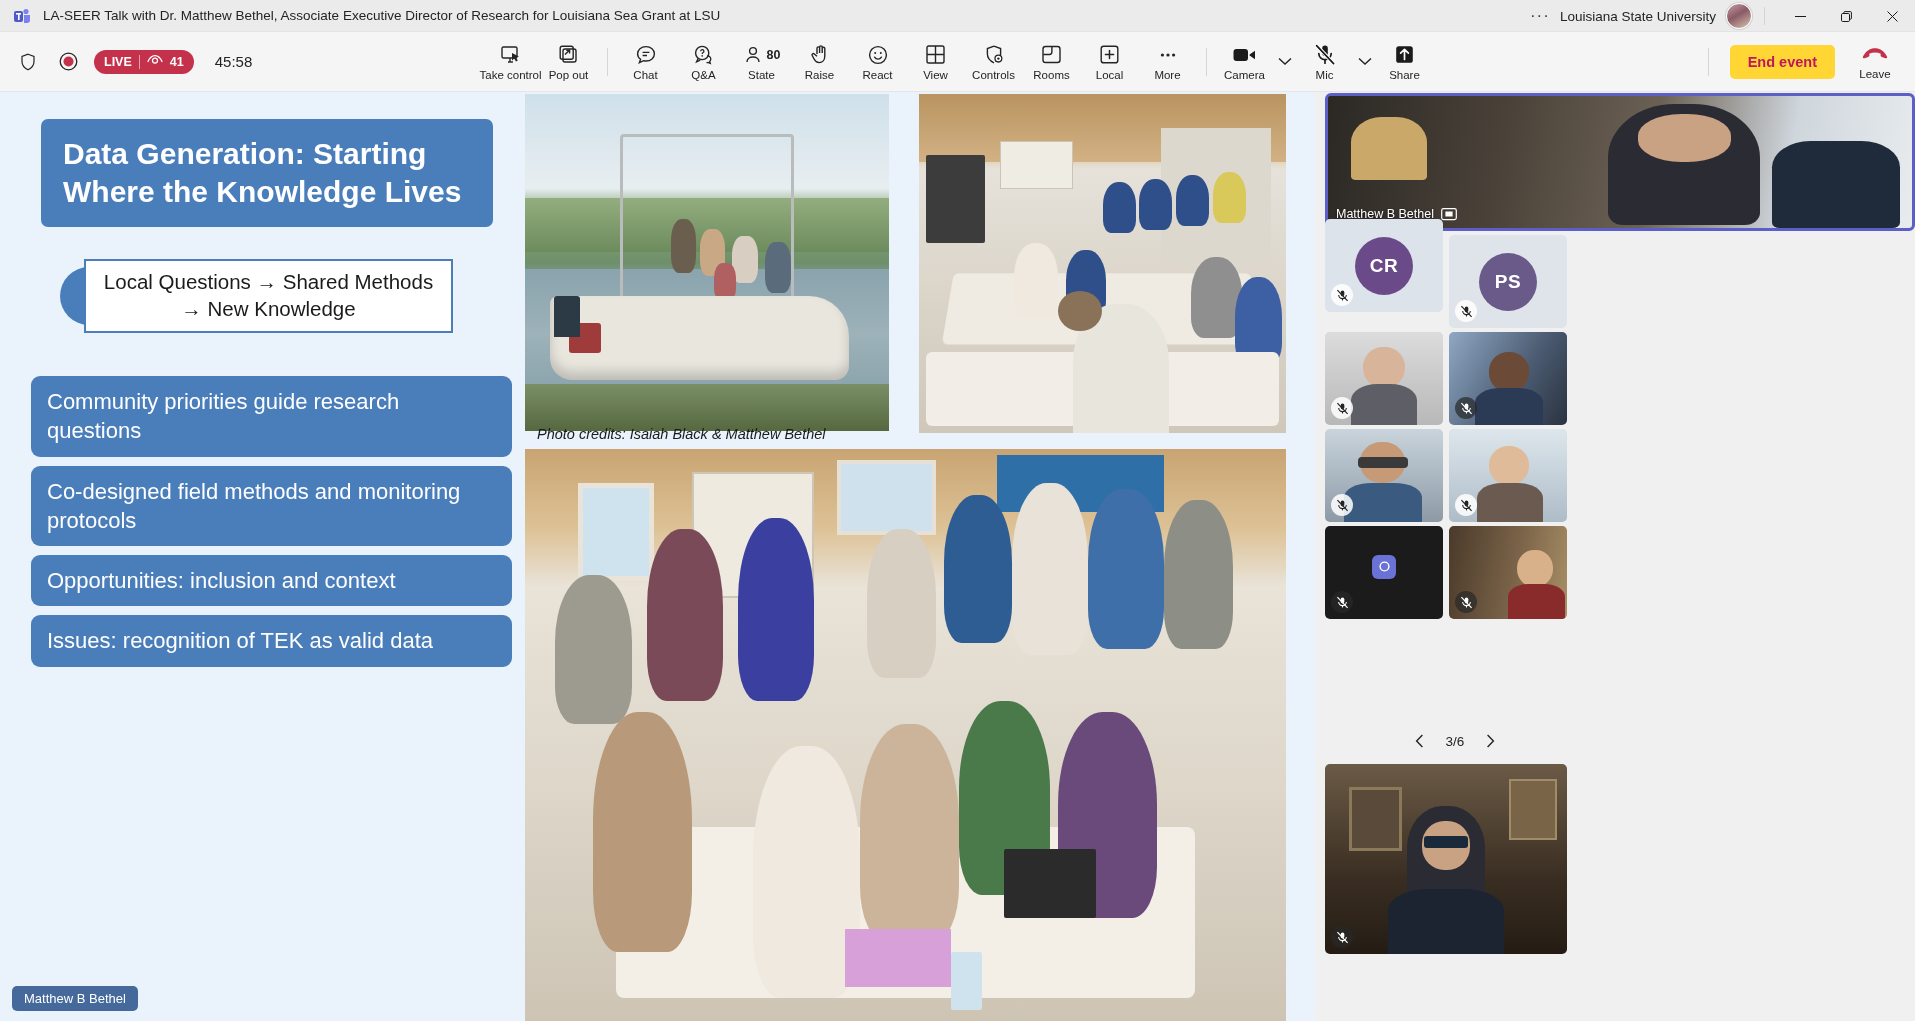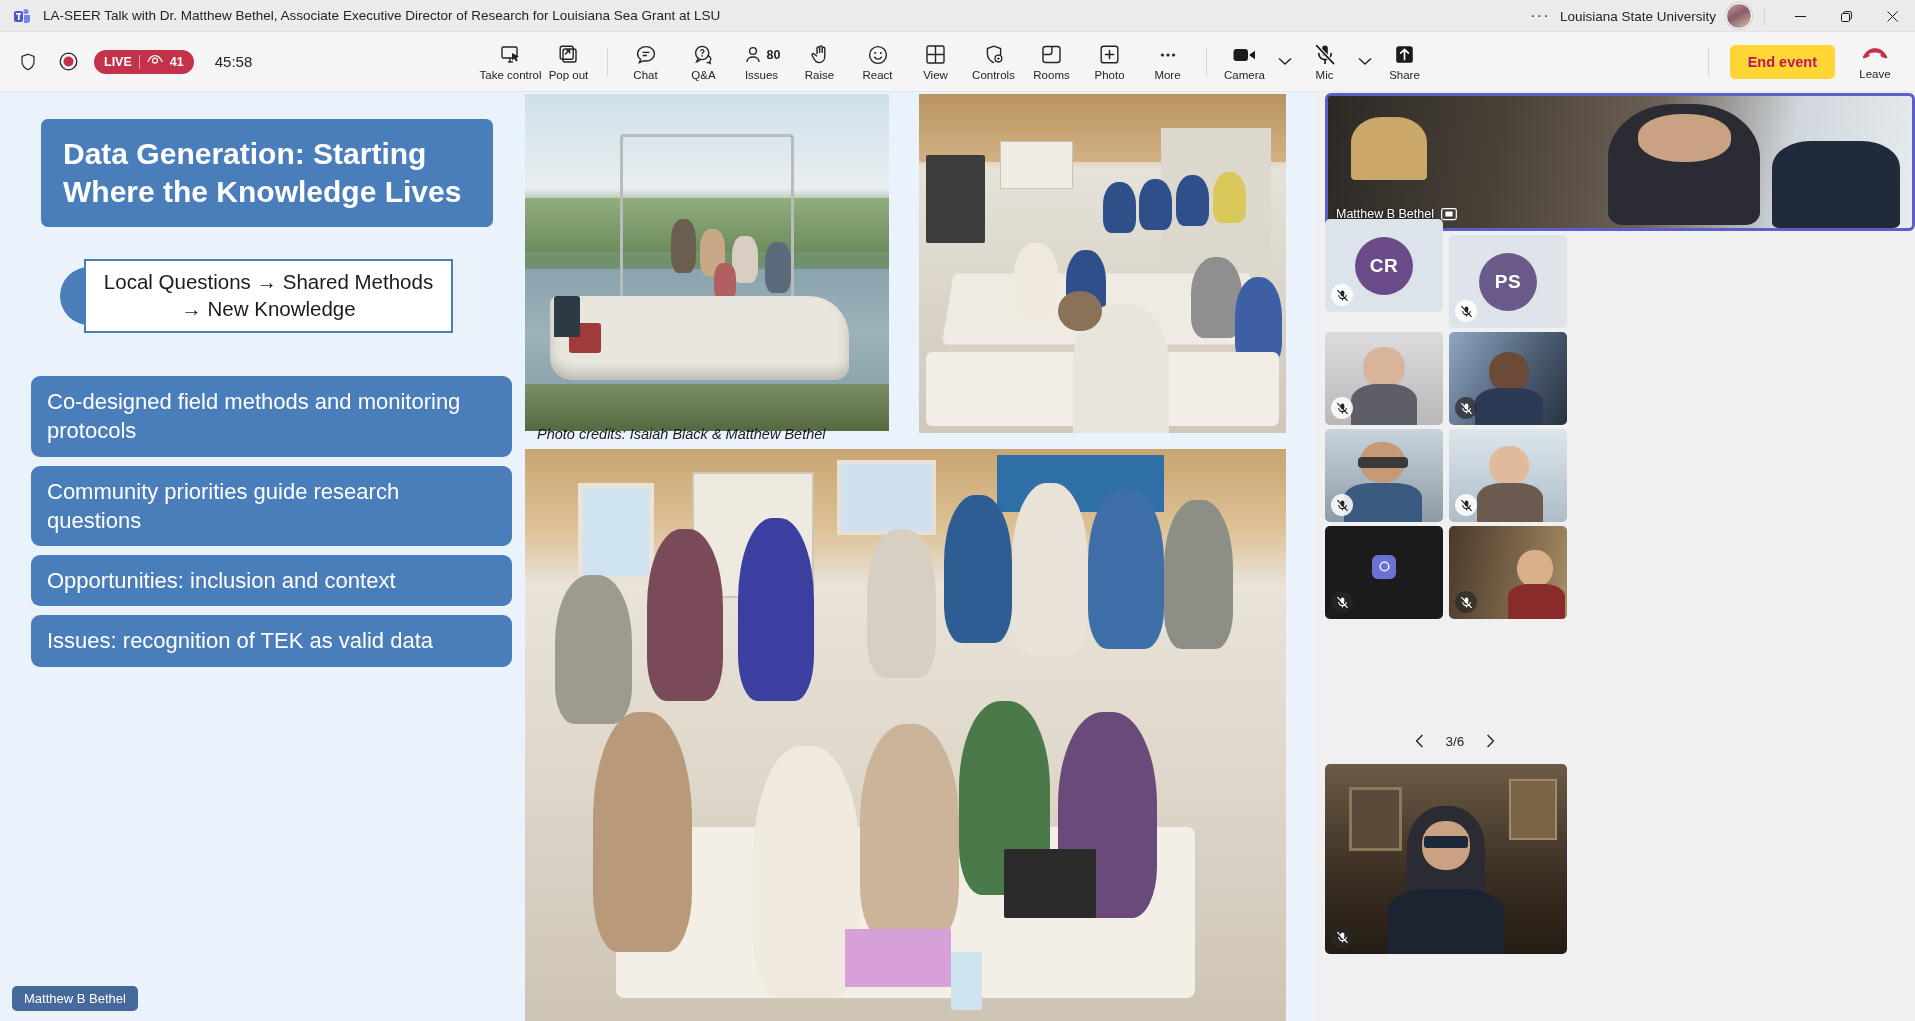--- a/index.html
+++ b/index.html
@@ -275,21 +275,21 @@
       <span class="lbl">Q&amp;A</span>
     </div>
     <div class="tool-item">
       <span class="ic ic-row">
         <svg width="22" height="22" viewBox="0 0 22 22">
             <circle cx="10" cy="7" r="3.4" fill="none" stroke="#242424" stroke-width="1.4"></circle>
             <path d="M4 18c0-3.1 2.7-5 6-5s6 1.9 6 5" fill="none" stroke="#242424" stroke-width="1.4"></path>
           </svg>
         <span class="badge-n">80</span>
       </span>
-      <span class="lbl">Issues</span>
+      <span class="lbl">State</span>
     </div>
     <div class="tool-item">
       <span class="ic">
         <svg width="24" height="24" viewBox="0 0 24 24">
             <path d="M9 11V5.2a1.3 1.3 0 0 1 2.6 0V10m0-.3V4.2a1.3 1.3 0 0 1 2.6 0V10m0-.6V5.6a1.3 1.3 0 0 1 2.6 0V13c0 4-2.4 6.6-5.6 6.6-2.4 0-3.8-1-5-3.3l-2-3.8a1.3 1.3 0 0 1 2.1-1.5L9 13.2" fill="none" stroke="#242424" stroke-width="1.4" stroke-linejoin="round"></path>
           </svg>
       </span>
       <span class="lbl">Raise</span>
     </div>
     <div class="tool-item">
@@ -332,21 +332,21 @@
       </span>
       <span class="lbl">Rooms</span>
     </div>
     <div class="tool-item">
       <span class="ic">
         <svg width="23" height="23" viewBox="0 0 23 23">
             <rect x="3.2" y="3.2" width="16.6" height="16.6" rx="2.4" fill="none" stroke="#242424" stroke-width="1.4"></rect>
             <path d="M11.5 7.4v8.2M7.4 11.5h8.2" stroke="#242424" stroke-width="1.5" stroke-linecap="round"></path>
           </svg>
       </span>
-      <span class="lbl">Photo</span>
+      <span class="lbl">Local</span>
     </div>
     <div class="tool-item">
       <span class="ic">
         <svg width="24" height="24" viewBox="0 0 24 24">
             <circle cx="6.4" cy="12" r="1.6" fill="#242424"></circle>
             <circle cx="12" cy="12" r="1.6" fill="#242424"></circle>
             <circle cx="17.6" cy="12" r="1.6" fill="#242424"></circle>
           </svg>
       </span>
       <span class="lbl">More</span>
@@ -414,22 +414,22 @@
     <div class="slide">
 
       <div class="slide-title">Data Generation: Starting Where the Knowledge Lives</div>
 
       <div class="callout">
         <div class="cap"></div>
         <div class="box">Local Questions → Shared Methods → New Knowledge</div>
       </div>
 
       <div class="bullets">
+        <div class="bullet">Community priorities guide research questions</div>
         <div class="bullet">Co-designed field methods and monitoring protocols</div>
-        <div class="bullet">Community priorities guide research questions</div>
         <div class="bullet">Opportunities: inclusion and context</div>
         <div class="bullet">Issues: recognition of TEK as valid data</div>
       </div>
 
       <div class="photo p1">
         <div class="ph1-sky"></div>
         <div class="ph1-marsh"></div>
         <div class="ph1-water"></div>
         <div class="ph1-frame"></div>
         <div class="ph1-p" style="left:40%;top:37%;width:7%;height:16%;background:#6a5f4f;"></div>

